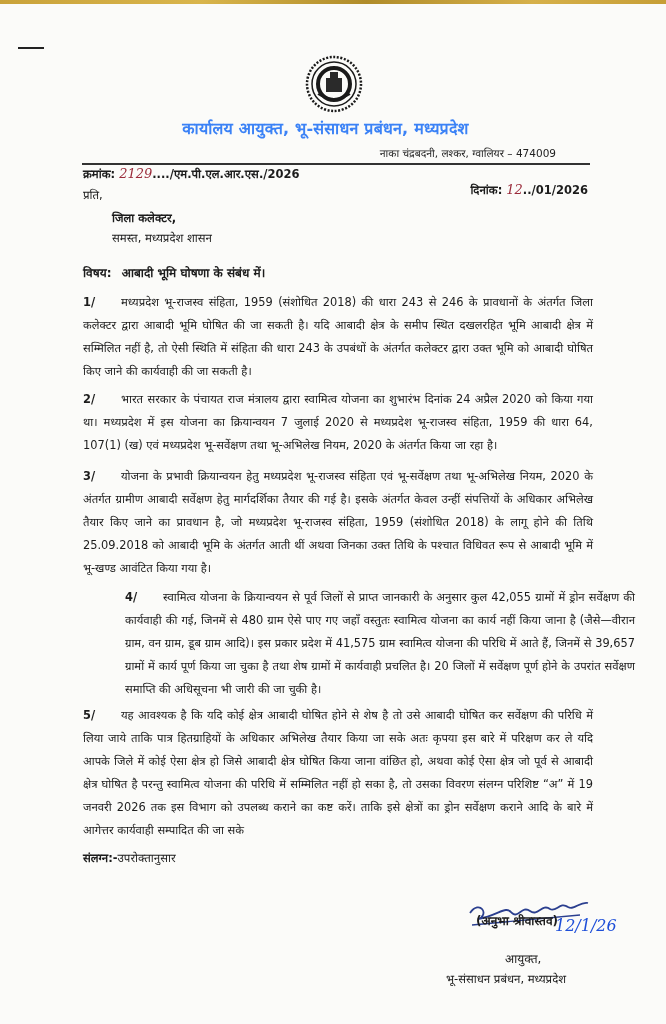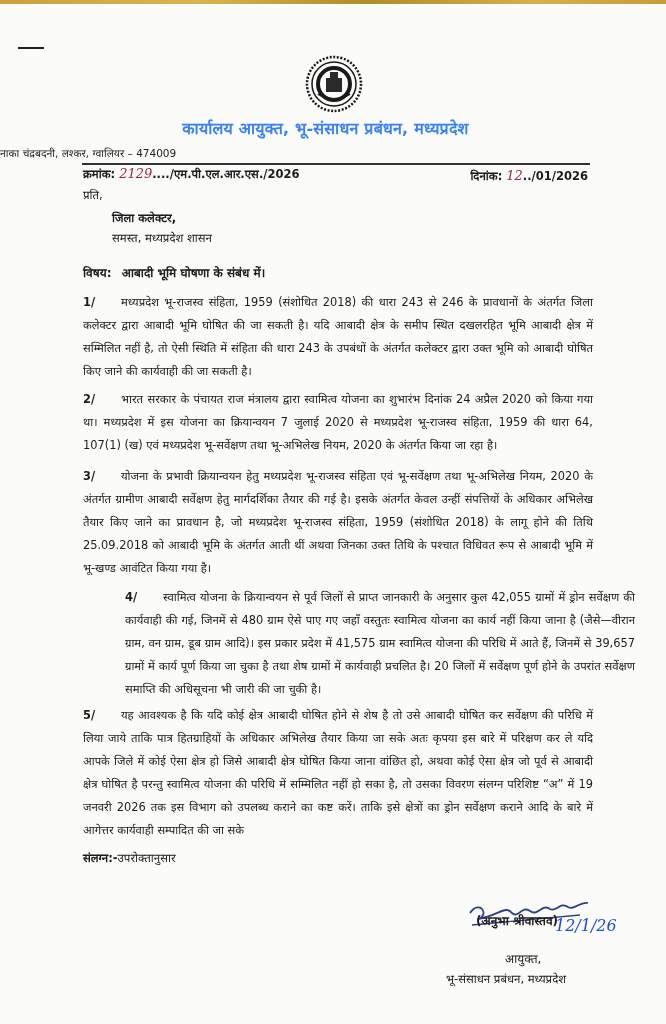--- a/index.html
+++ b/index.html
@@ -18,31 +18,31 @@
     position: absolute; left: 18px; top: 47px; width: 26px; height: 2px; background: #222;
   }
   .emblem {
     position: absolute; left: 304px; top: 54px; width: 60px; height: 60px;
   }
   .title {
     position: absolute; left: 0; width: 651px; top: 117px; text-align: center;
     font-size: 16px; font-weight: bold; letter-spacing: 0.2px; color: #3b82f6;
   }
   .address {
-    position: absolute; left: 0; width: 556px; top: 146px; text-align: left;
+    position: absolute; left: 0; width: 556px; top: 146px; text-align: right;
     font-size: 10.5px; color: #222;
   }
   .rule {
     position: absolute; left: 82px; top: 163px; width: 508px; height: 1.5px; background: #333;
   }
   .ref-line {
     position: absolute; left: 83px; top: 166px; font-size: 11.5px; font-weight: bold;
   }
   .date-line {
-    position: absolute; right: 78px; top: 168px; font-size: 11.5px; font-weight: bold;
+    position: absolute; right: 78px; top: 182px; font-size: 11.5px; font-weight: bold;
   }
   .hand { color: #9a2a3a; font-family: "DejaVu Serif", serif; font-style: italic; font-weight: normal; font-size: 13px; }
   .prati { position: absolute; left: 83px; top: 187px; font-size: 11.5px; }
   .to-block { position: absolute; left: 112px; top: 208px; font-size: 11.5px; line-height: 20px; }
   .to-block .b { font-weight: bold; }
   .subject { position: absolute; left: 83px; top: 264px; font-size: 12px; font-weight: bold; }
   .subject .lbl { margin-right: 6px; }
   .para {
     position: absolute; left: 83px; width: 510px;
     font-size: 11.4px; line-height: 23px; text-align: justify;

